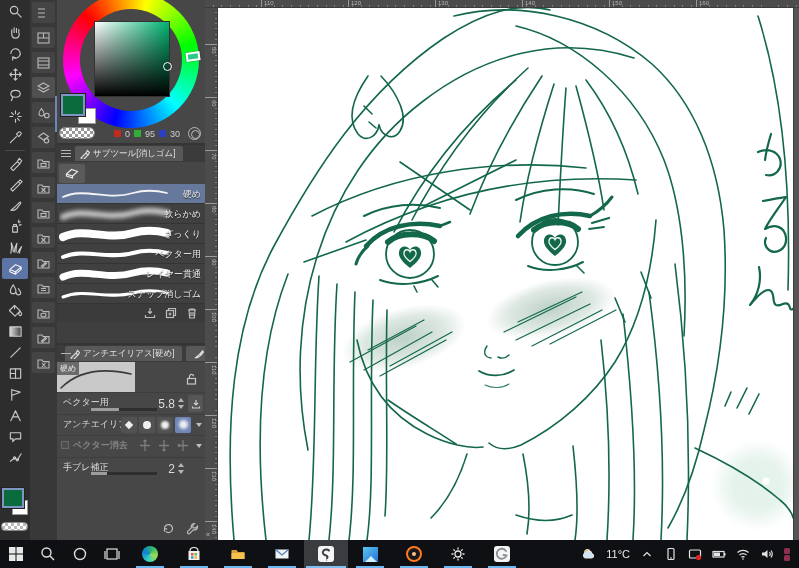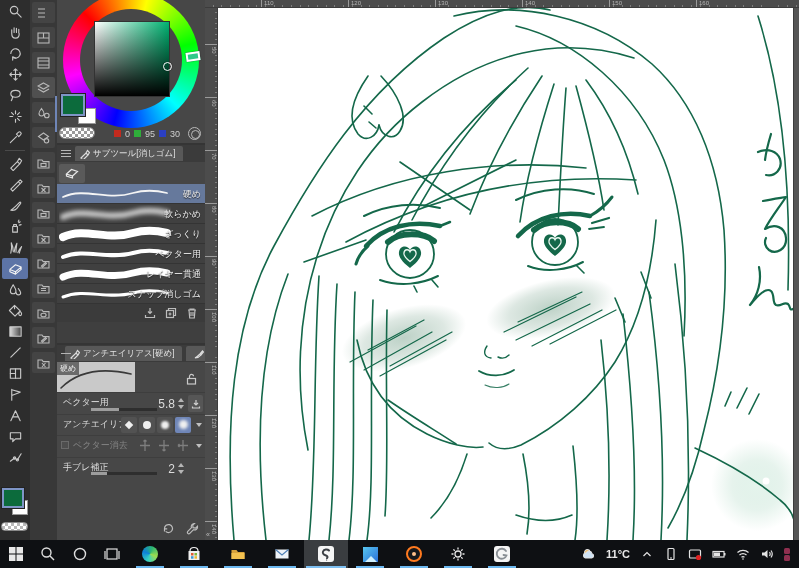--- a/index.html
+++ b/index.html
@@ -74,21 +74,21 @@
 
   
   .tp-preview { position:relative; height:30px; background:#474747; }
   .tp-prevbox { position:absolute; left:0; top:0; width:78px; height:30px; background:#c9c9c9; }
   .tp-prevbox svg { width:78px; height:30px; }
   .tp-prevlabel { position:absolute; left:0; top:0; background:rgba(90,90,90,.85); color:#eee; font-size:8px; padding:1px 3px; }
   .lock { position:absolute; right:8px; top:9px; width:11px; height:12px; }
   .lock svg { width:11px; height:12px; stroke:#c9c9c9; fill:none; stroke-width:1.2; }
   .tp-row { position:relative; height:21.5px; border-top:1px solid #3e3e3e; }
   .tp-row .lab { position:absolute; left:6px; top:3px; font-size:9px; color:#dcdcdc; }
-  .tp-row .lab.dis { color:#858585; left:16px; }
+  .tp-row .lab.dis { color:#858585; left:16px;font-weight:bold; }
   .tp-row .val { position:absolute; right:30px; top:4px; font-size:12px; color:#dcdcdc; }
   .track { position:absolute; left:34px; bottom:3px; width:66px; height:3px; background:#2e2e2e; }
   .track .fill { height:3px; background:#9d9d9d; }
   .stepper { position:absolute; right:20px; top:5px; width:7px; height:11px; }
   .stepper::before,.stepper::after { content:""; position:absolute; left:0; border-left:3.5px solid transparent; border-right:3.5px solid transparent; }
   .stepper::before { top:0; border-bottom:4px solid #b5b5b5; }
   .stepper::after { bottom:0; border-top:4px solid #b5b5b5; }
   .preset-btn { position:absolute; right:2px; top:2px; width:15px; height:17px; background:#565656; border-radius:2px; display:flex; align-items:center; justify-content:center; }
   .preset-btn svg,.sq-btn svg { width:10px; height:10px; stroke:#cfcfcf; fill:none; stroke-width:1.2; }
   .sq-btn { position:absolute; right:3px; top:3px; width:14px; height:14px; background:#565656; border-radius:2px; display:flex; align-items:center; justify-content:center; }
@@ -129,21 +129,21 @@
   .canvas-scroll { position:absolute; right:0; top:8px; bottom:0; width:6px; background:#555; border-left:1px solid #3c3c3c; }
 
   
   .taskbar { position:absolute; left:0; top:540px; width:799px; height:28px; background:#0e1013; display:flex; align-items:stretch; }
   .tb-btn { width:32px; display:flex; align-items:center; justify-content:center; position:relative; flex:0 0 auto; }
   .tb-app { width:44px; display:flex; align-items:center; justify-content:center; position:relative; flex:0 0 auto; }
   .tb-app.running::after { content:""; position:absolute; bottom:0; left:8px; right:8px; height:2px; background:#6cb8f0; }
   .tb-app.active { background:#3a3d40; }
   .tb-app.active::after { left:2px; right:2px; background:#7ec0f2; }
   .tb-btn svg, .tb-app svg { width:16px; height:16px; }
-  .tray { margin-left:auto; display:flex; align-items:center; gap:0;font-weight:bold; }
+  .tray { margin-left:auto; display:flex; align-items:center; gap:0; }
   .tray .titem { height:28px; display:flex; align-items:center; justify-content:center; padding:0 5px; color:#e8e8e8; }
   .tray svg { width:14px; height:14px; stroke:#e4e4e4; fill:none; stroke-width:1.2; }
   .temp { font-size:11px; color:#f0f0f0; }
   .edge-ic { width:16px; height:16px; border-radius:50%; background:conic-gradient(from 200deg,#35d0c2,#0d7fd8,#2bb673,#9ddc4e,#35d0c2); }
   .photos-ic { width:15px; height:15px; background:linear-gradient(135deg,#58c7f0,#2a6fd8); position:relative; overflow:hidden; }
   .photos-ic::after { content:""; position:absolute; left:-2px; bottom:-4px; width:0; height:0; border-left:10px solid transparent; border-right:10px solid transparent; border-bottom:10px solid #cfeffc; }
   .music-ic { width:16px; height:16px; border-radius:50%; background:#16181b; border:2.2px solid #ff7a1f; position:relative; }
   .music-ic::after { content:""; position:absolute; left:4px; top:4px; width:4px; height:4px; border-radius:50%; background:#ffc08a; }
   .white-sq { width:16px; height:16px; background:#f5f5f5; border-radius:3px; display:flex; align-items:center; justify-content:center; }
   .partial-ic { width:10px; height:13px; overflow:hidden; display:flex; flex-wrap:wrap; gap:1px; }

